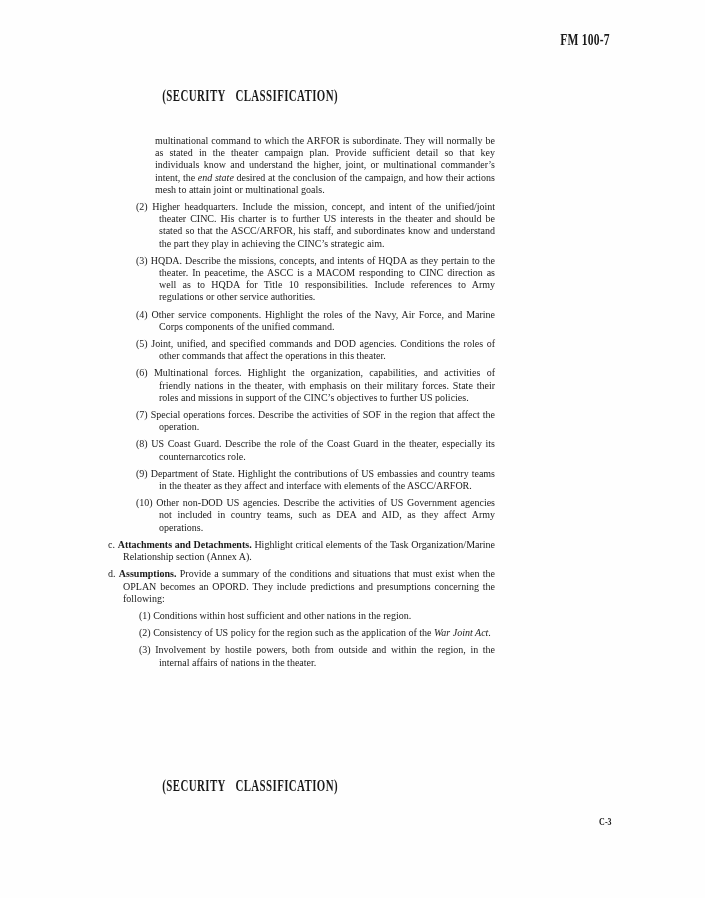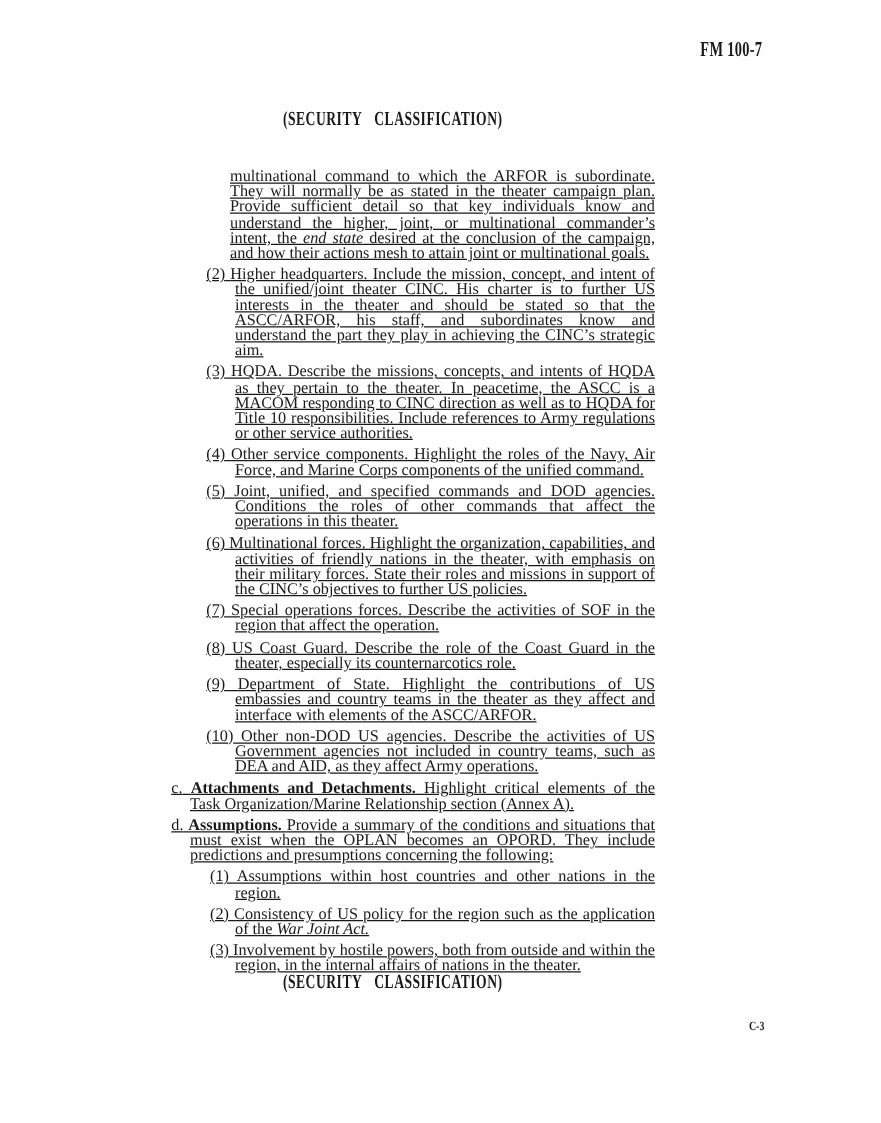--- a/index.html
+++ b/index.html
@@ -26,48 +26,47 @@
     font-weight: bold;
     font-size: 17px;
     line-height: 17px;
     text-align: right;
   }
   .doc-ref .cond { transform-origin: right center; letter-spacing: 0.3px; }
   .banner {
     position: absolute;
     left: 121px;
     width: 387px;
-    text-align: center;
+    text-align: left;
     font-weight: bold;
     font-size: 16px;
     line-height: 16px;
   }
   .banner .cond { word-spacing: 10px; letter-spacing: 0.6px; }
   .banner-top { top: 88px; }
   .banner-bottom { top: 778px; }
   .page-num {
     position: absolute;
     top: 815px;
     right: 93px;
     font-weight: bold;
     font-size: 10px;
     line-height: 13px;
     text-align: right;
   }
   .page-num .cond { transform: scaleX(0.8); transform-origin: right center; }
 
   .content {
     position: absolute;
-    left: 137px;
+    left: 108px;
     top: 135px;
     width: 387px;
-    font-size: 13px;
+    font-size: 10px;
     line-height: 12.2px;
     text-align: justify;
-    text-decoration: underline;
   }
   .content p { margin: 5px 0 0 0; }
   .content .intro { margin: 0 0 0 47px; }
   .content .num-item { margin-left: 28px; padding-left: 23px; text-indent: -23px; }
   .content .letter-item { padding-left: 15px; text-indent: -15px; }
   .content .sub-item { margin-left: 31px; padding-left: 20px; text-indent: -20px; }
   .content i { font-style: italic; }
   .content b { font-weight: bold; }
 </style>
 </head>
@@ -102,21 +101,21 @@
     <p class="num-item"><span>(8)</span> <span>US Coast Guard. Describe the role of the Coast Guard in the theater, especially its counternarcotics role.</span></p>
 
     <p class="num-item"><span>(9)</span> <span>Department of State. Highlight the contributions of US embassies and country teams in the theater as they affect and interface with elements of the ASCC/ARFOR.</span></p>
 
     <p class="num-item"><span>(10)</span> <span>Other non-DOD US agencies. Describe the activities of US Government agencies not included in country teams, such as DEA and AID, as they affect Army operations.</span></p>
 
     <p class="letter-item"><span>c.</span> <b>Attachments and Detachments.</b> <span>Highlight critical elements of the Task Organization/Marine Relationship section (Annex A).</span></p>
 
     <p class="letter-item"><span>d.</span> <b>Assumptions.</b> <span>Provide a summary of the conditions and situations that must exist when the OPLAN becomes an OPORD. They include predictions and presumptions concerning the following:</span></p>
 
-    <p class="sub-item"><span>(1)</span> <span>Assumptions within host countries and other nations in the region.</span></p>
+    <p class="sub-item"><span>(1)</span> <span>Conditions within host sufficient and other nations in the region.</span></p>
 
     <p class="sub-item"><span>(2)</span> <span><span>Consistency of US policy for the region such as the application of the </span><i>War Joint Act.</i></span></p>
 
     <p class="sub-item"><span>(3)</span> <span>Involvement by hostile powers, both from outside and within the region, in the internal affairs of nations in the theater.</span></p>
 
   </div>
 
   <div class="banner banner-bottom">
     <span class="cond">(SECURITY CLASSIFICATION)</span>
   </div>

